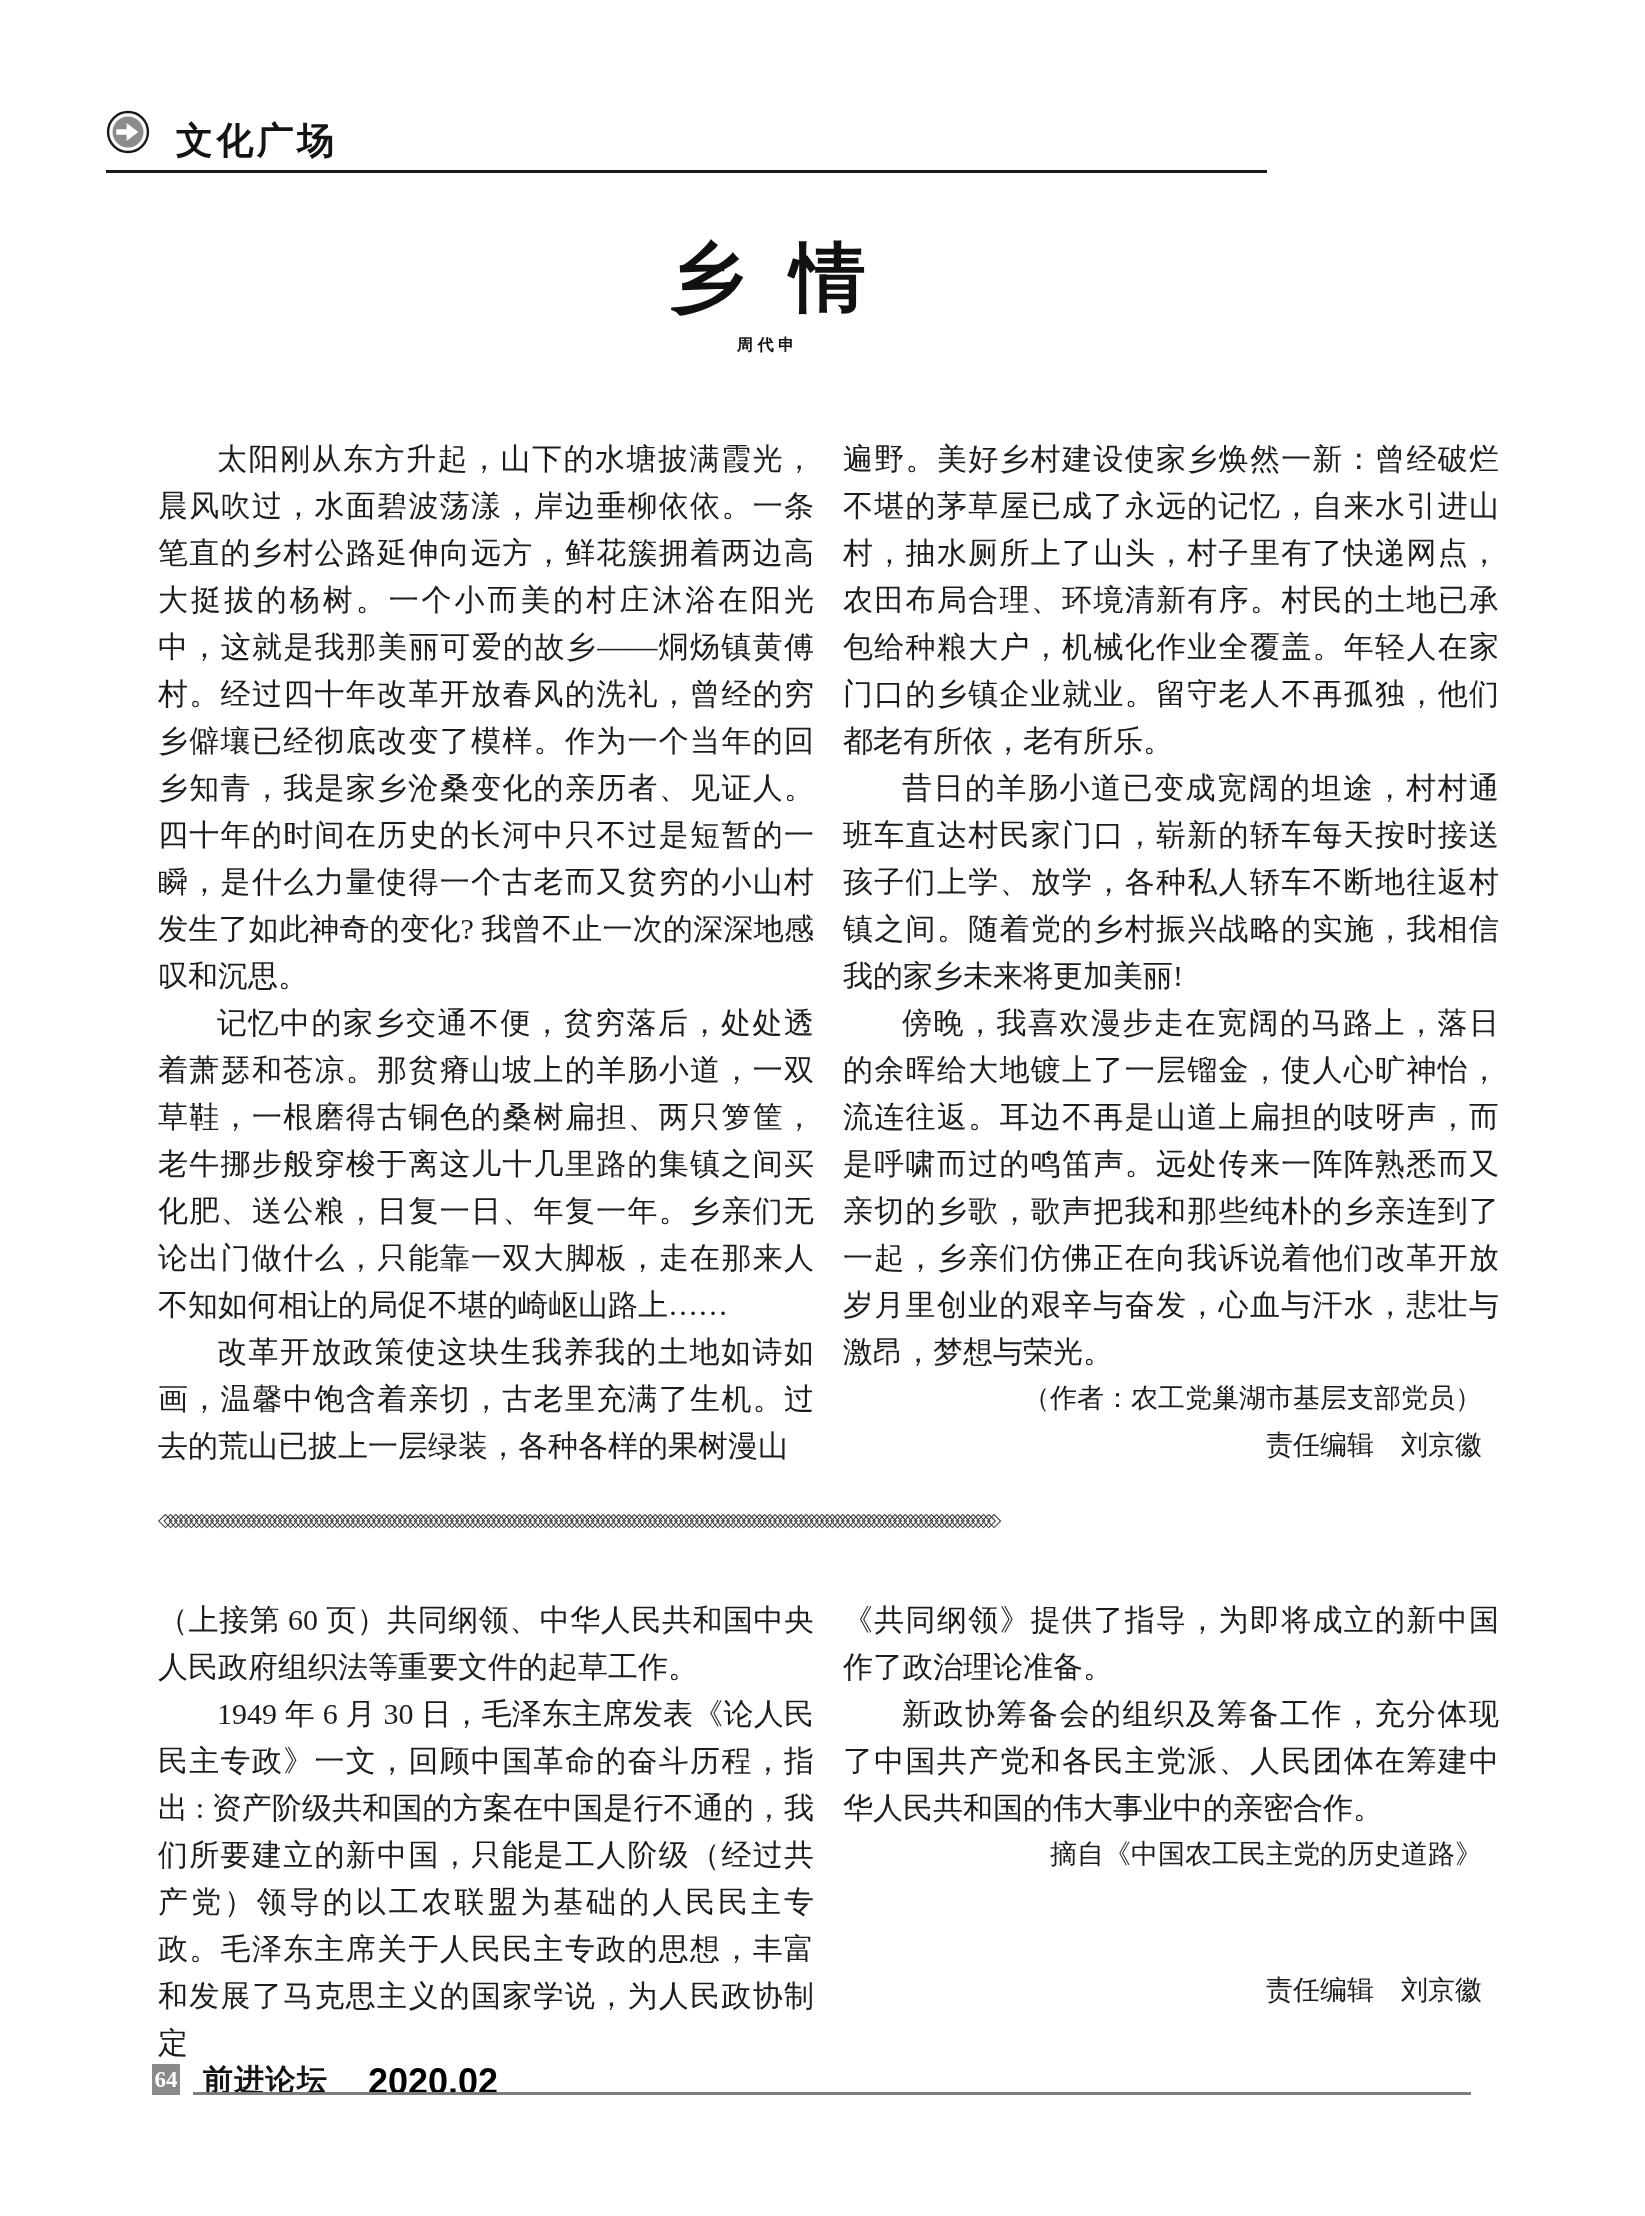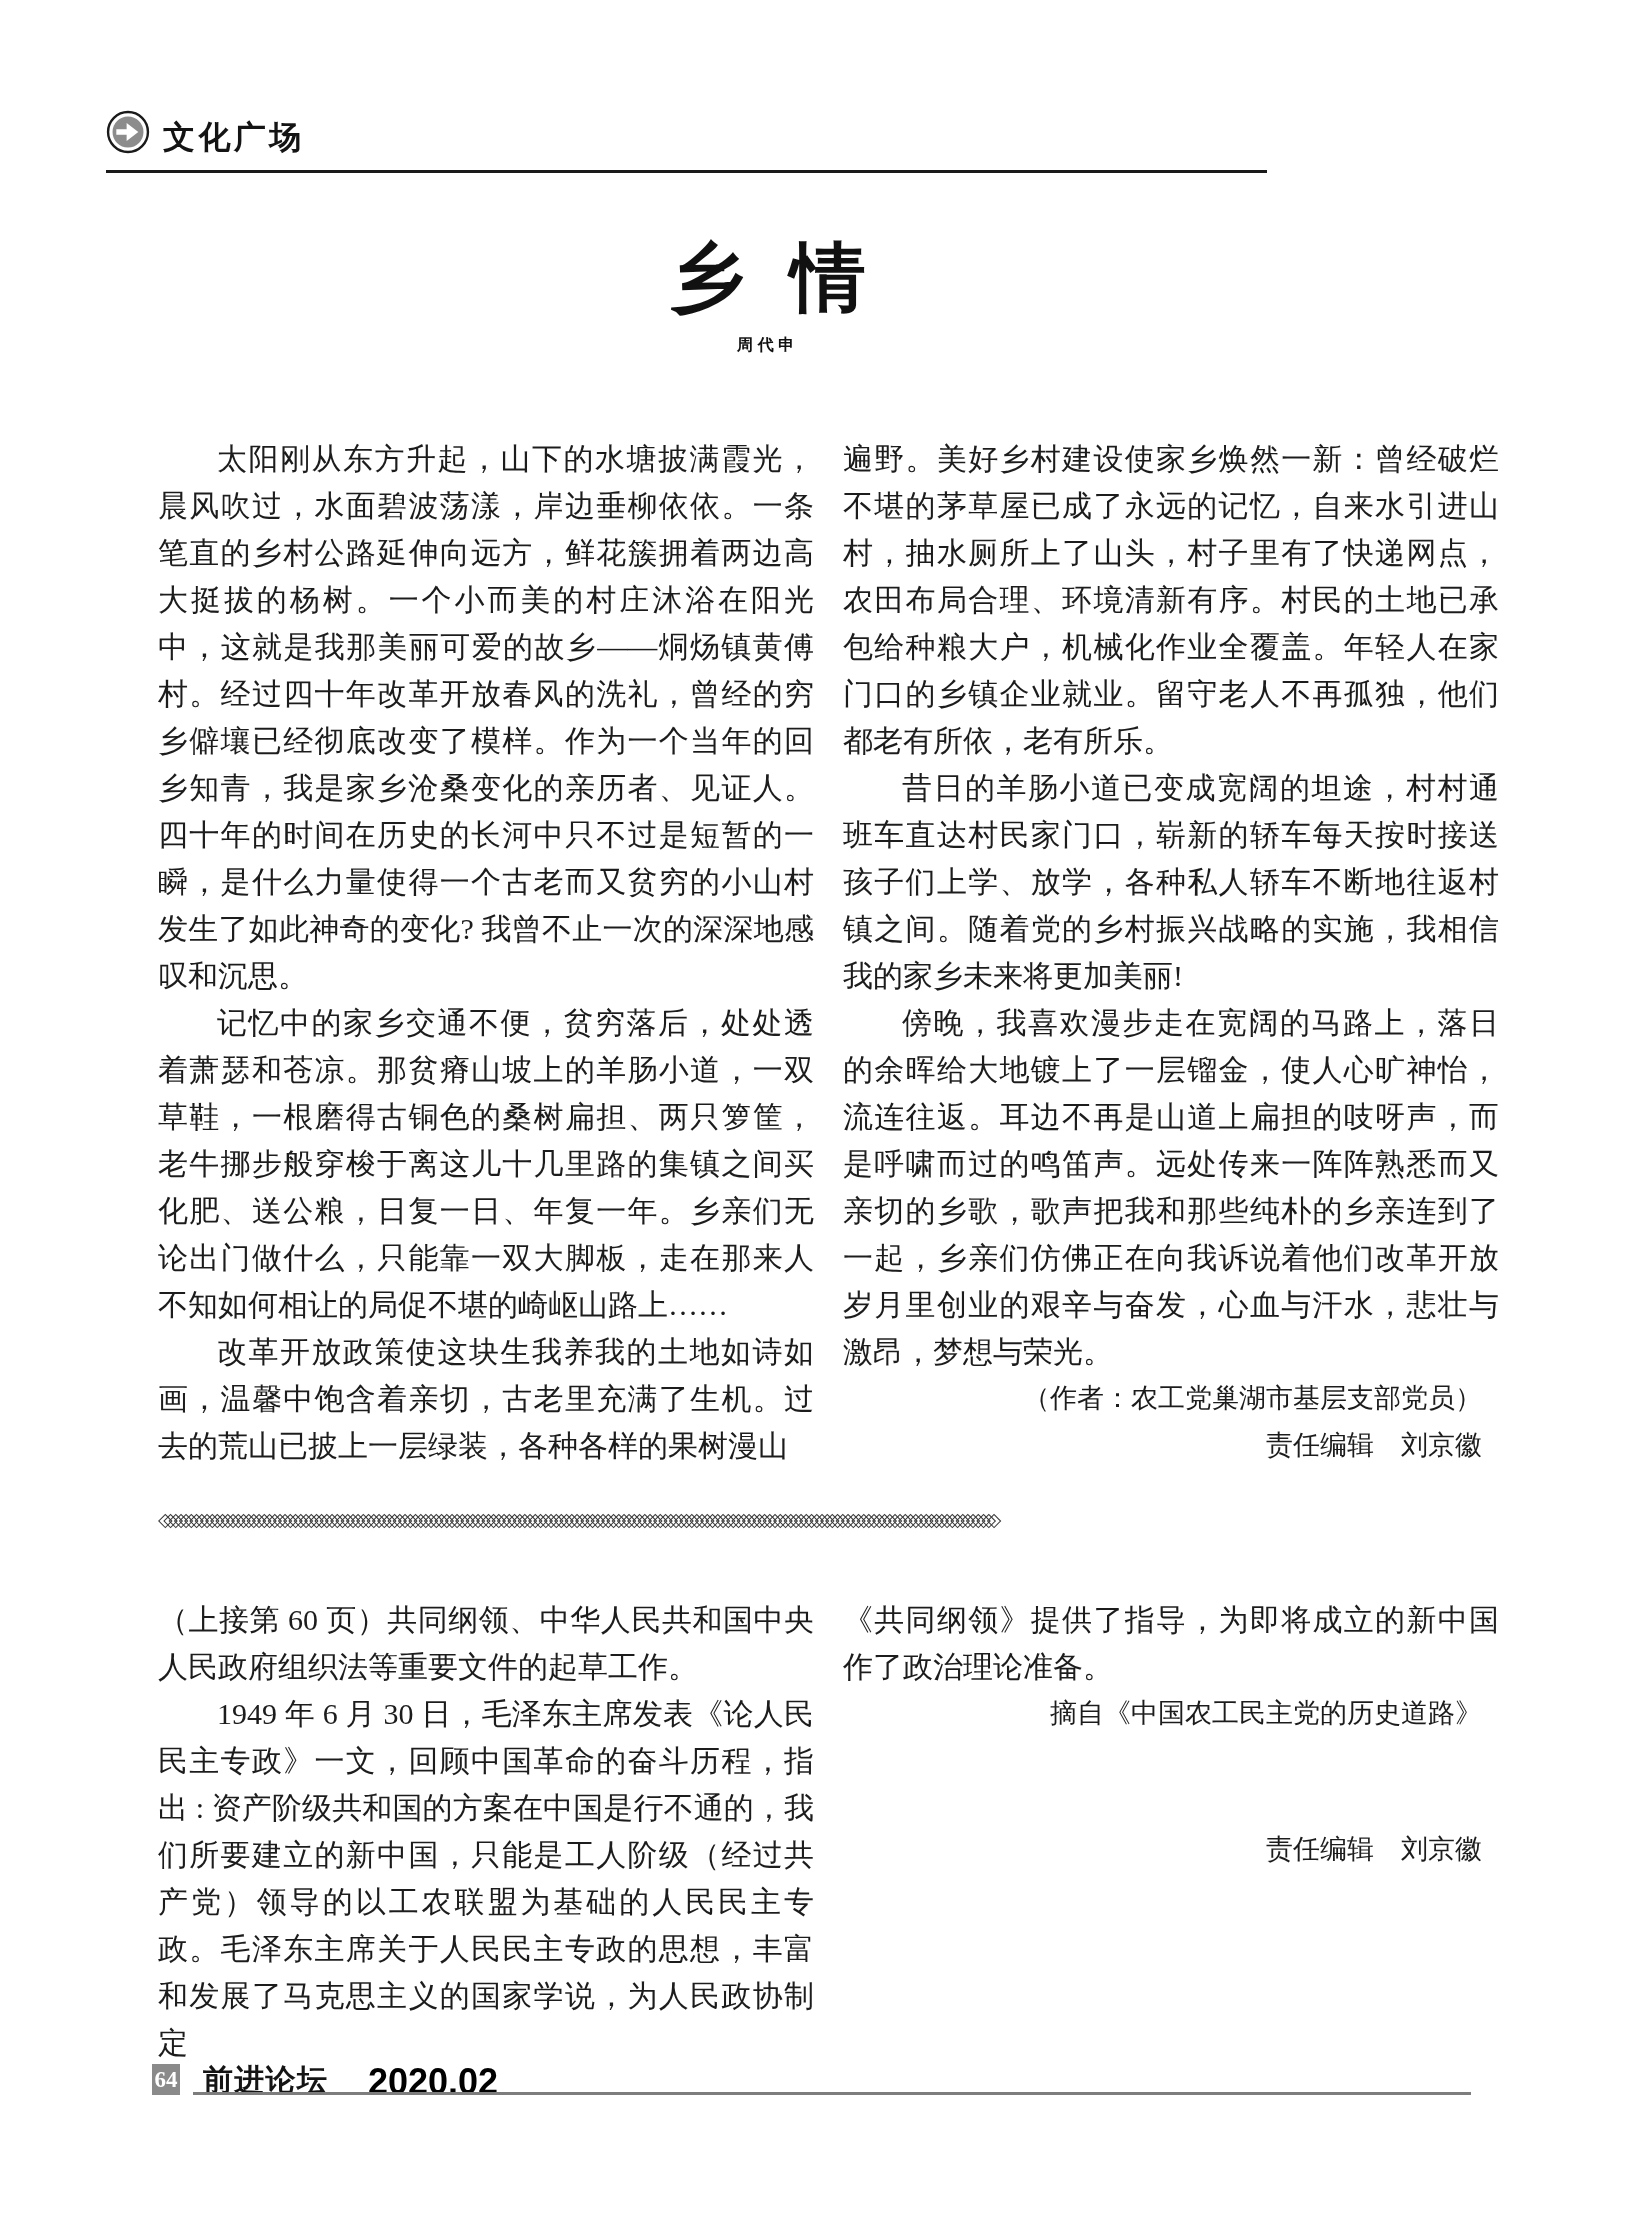--- a/index.html
+++ b/index.html
@@ -6,23 +6,23 @@
   body{
     width:1645px;height:2216px;position:relative;background:#ffffff;
     font-family:"Liberation Serif","DejaVu Serif",serif;color:#1c1c1c;
     overflow:hidden;
   }
   .page{position:absolute;inset:0;background:#fff;}
 
   
   .hdr-icon{position:absolute;left:106px;top:110px;width:44px;height:44px;}
   .section-label{
-    position:absolute;left:163px;top:116px;
+    position:absolute;left:176px;top:116px;
     font-family:"Liberation Sans","DejaVu Sans",sans-serif;
-    font-weight:bold;font-size:32px;letter-spacing:3.4px;color:#141414;
+    font-weight:bold;font-size:37px;letter-spacing:3.4px;color:#141414;
   }
   .header-rule{position:absolute;left:106px;top:170px;width:1161px;height:2.7px;background:#1a1a1a;}
 
   
   .title-block{position:absolute;left:158px;top:227px;width:1220px;text-align:center;}
   .article-title{
     margin:11px;font-family:"Liberation Sans","DejaVu Sans",sans-serif;
     font-weight:bold;font-size:75px;line-height:79px;letter-spacing:1.3px;word-spacing:23px;color:#111;
   }
   .article-author{
@@ -104,20 +104,21 @@
 
   <div class="divider" id="divider">◇◇◇◇◇◇◇◇◇◇◇◇◇◇◇◇◇◇◇◇◇◇◇◇◇◇◇◇◇◇◇◇◇◇◇◇◇◇◇◇◇◇◇◇◇◇◇◇◇◇◇◇◇◇◇◇◇◇◇◇◇◇◇◇◇◇◇◇◇◇◇◇◇◇◇◇◇◇◇◇◇◇◇◇◇◇◇◇◇◇◇◇◇◇◇◇◇◇◇◇◇◇◇◇◇◇◇◇◇◇◇◇◇◇◇◇◇◇◇◇◇◇◇◇◇◇◇◇◇◇◇◇◇◇◇◇◇◇◇◇◇◇◇◇◇◇◇◇◇◇◇◇◇◇◇◇◇◇◇◇</div>
 
   <section class="columns bottom">
     <div class="col">
       <p class="noindent">（上接第 60 页）共同纲领、中华人民共和国中央人民政府组织法等重要文件的起草工作。</p>
       <p class="indent">1949 年 6 月 30 日，毛泽东主席发表《论人民民主专政》一文，回顾中国革命的奋斗历程，指出 : 资产阶级共和国的方案在中国是行不通的，我们所要建立的新中国，只能是工人阶级（经过共产党）领导的以工农联盟为基础的人民民主专政。毛泽东主席关于人民民主专政的思想，丰富和发展了马克思主义的国家学说，为人民政协制定</p>
     </div>
     <div class="col">
       <p class="noindent">《共同纲领》提供了指导，为即将成立的新中国作了政治理论准备。</p>
+      <p class="indent">新政协筹备会的组织及筹备工作，充分体现了中国共产党和各民主党派、人民团体在筹建中华人民共和国的伟大事业中的亲密合作。</p>
       <p class="attribution">摘自《中国农工民主党的历史道路》</p>
       <p class="attribution editor-gap">责任编辑　刘京徽</p>
     </div>
   </section>
 
   <div class="page-badge">64</div>
   <div class="footer-journal">前进论坛</div>
   <div class="footer-issue">2020.02</div>
   <div class="footer-rule"></div>
 

